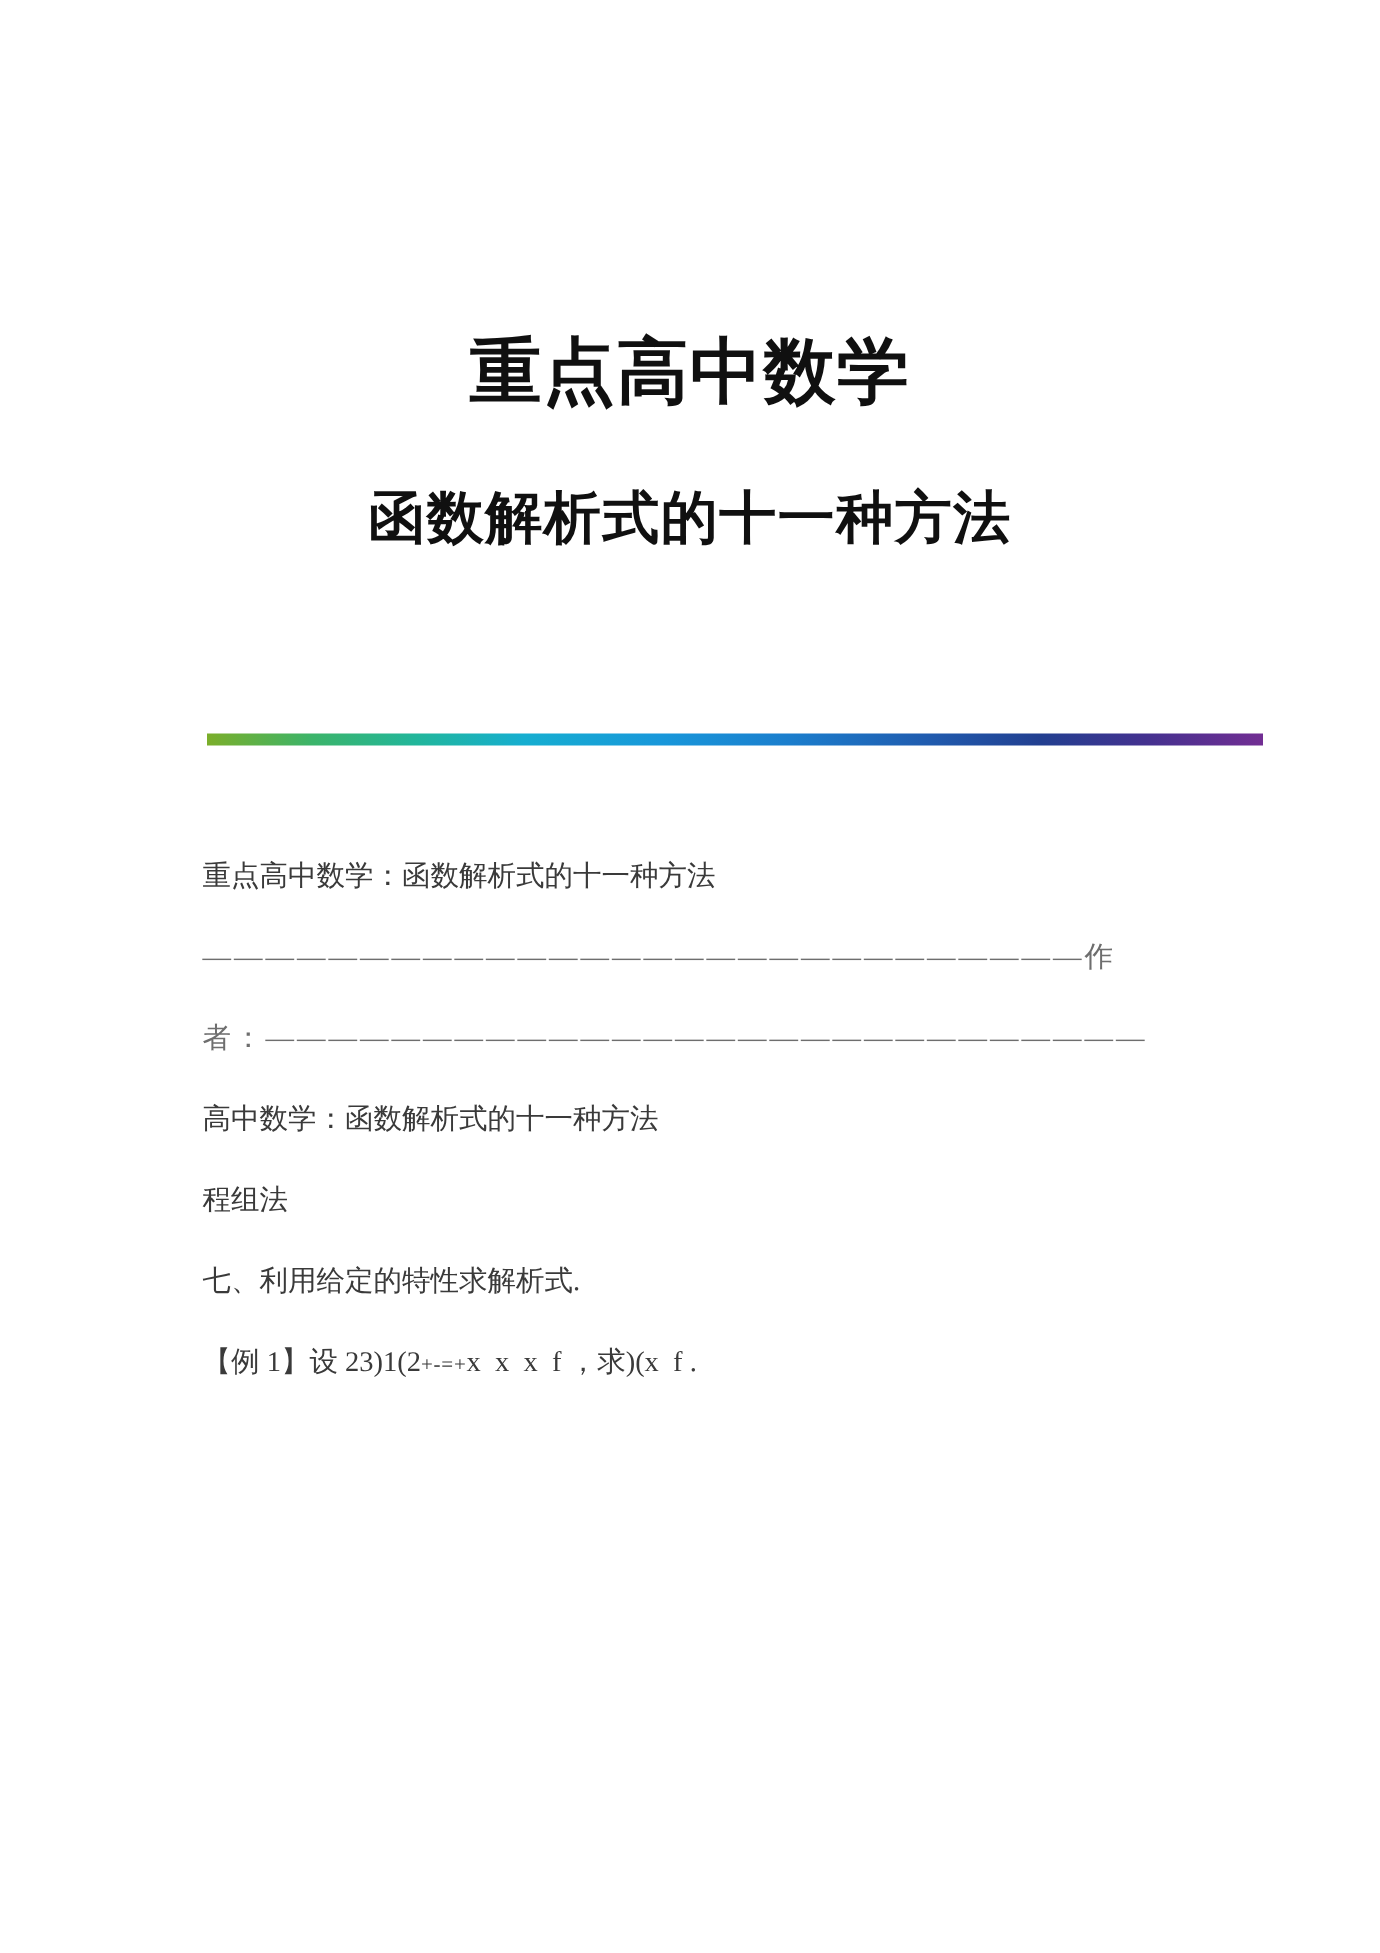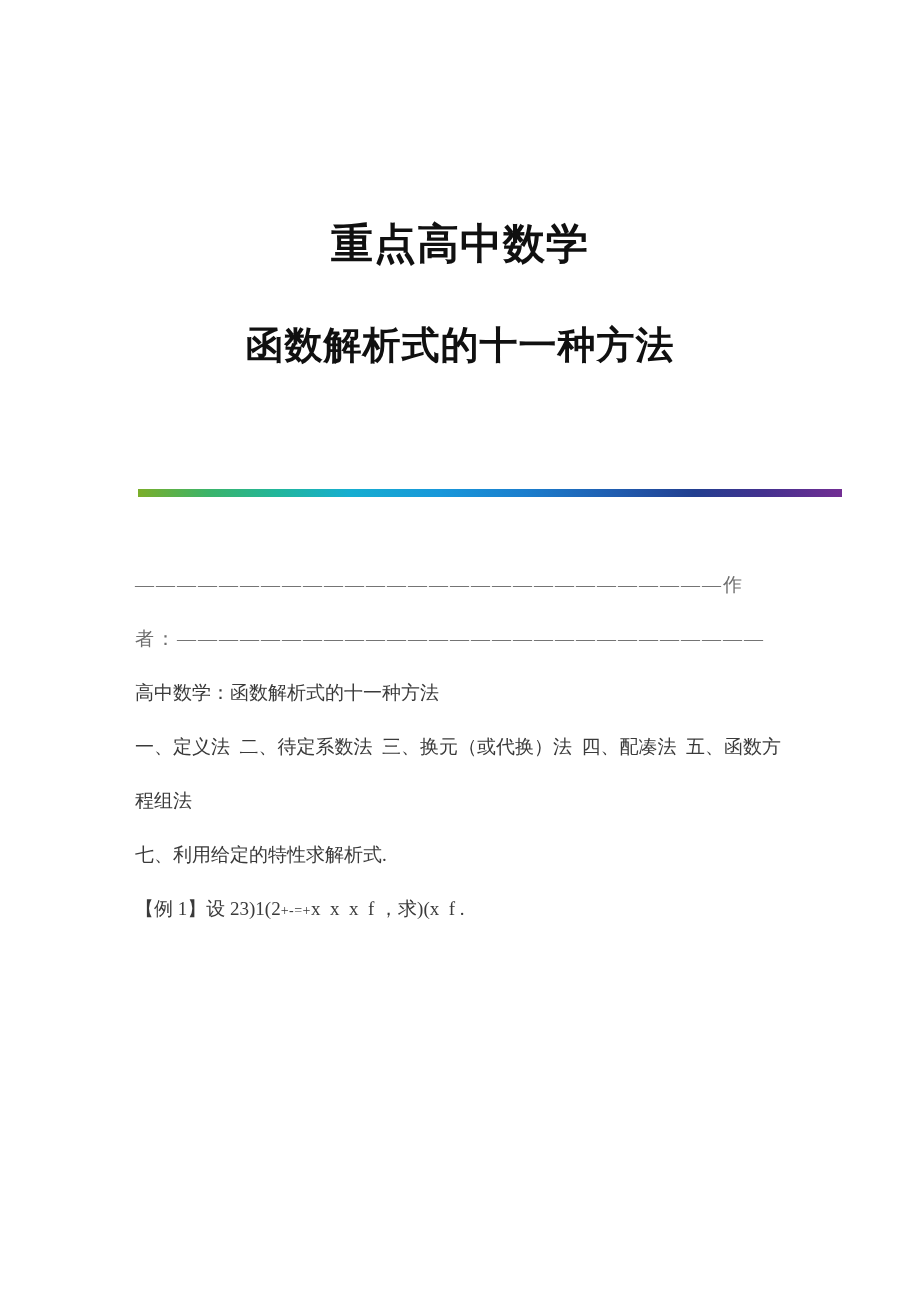--- a/index.html
+++ b/index.html
@@ -12,21 +12,21 @@
     background: #ffffff;
     overflow: hidden;
     font-family: "Liberation Serif", "DejaVu Serif", serif;
   }
   .doc-title {
     position: absolute;
     top: 216px;
     left: 0;
     width: 100%;
     text-align: center;
-    font-size: 42px;
+    font-size: 48px;
     font-weight: bold;
     color: #101010;
     letter-spacing: 1px;
     white-space: pre;
   }
   .doc-subtitle {
     position: absolute;
     top: 320px;
     left: 0;
     width: 100%;
@@ -74,22 +74,22 @@
 
 <div class="page">
 
   <div class="doc-title">重点高中数学</div>
 
   <div class="doc-subtitle">函数解析式的十一种方法</div>
 
   <div class="divider" style="background: linear-gradient(90deg, rgb(123, 174, 42) 0%, rgb(59, 180, 106) 10%, rgb(33, 182, 156) 20%, rgb(22, 174, 208) 30%, rgb(24, 151, 218) 43%, rgb(27, 126, 205) 55%, rgb(32, 92, 175) 68%, rgb(34, 63, 144) 79%, rgb(68, 49, 143) 89%, rgb(114, 46, 147) 100%);"></div>
 
   <div class="body-text">
+    <div class="line">重点高中数学：函数解析式的十一种方法</div>
     <div class="line dash-line">————————————————————————————作</div>
     <div class="line dash-line">者：————————————————————————————</div>
     <div class="line">高中数学：函数解析式的十一种方法</div>
-    <div class="line">一、定义法  二、待定系数法  三、换元（或代换）法  四、配凑法  五、函数方</div>
     <div class="line">程组法</div>
     <div class="line">七、利用给定的特性求解析式.</div>
     <div class="line"><span>【例 1】设 23)1(2</span><span class="small-ops">+-=+</span><span>x  x  x  f ，求)(x  f .</span></div>
   </div>
 
 </div>
 
 </body></html>

